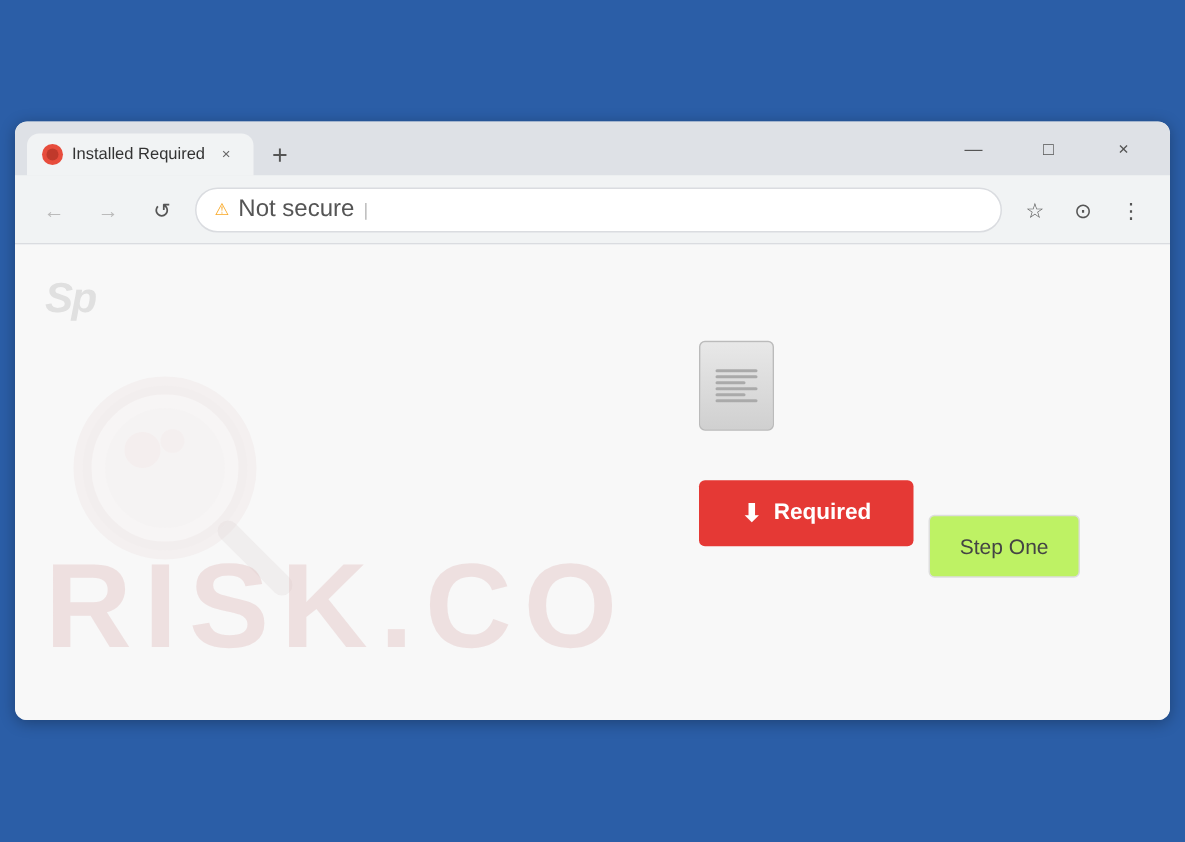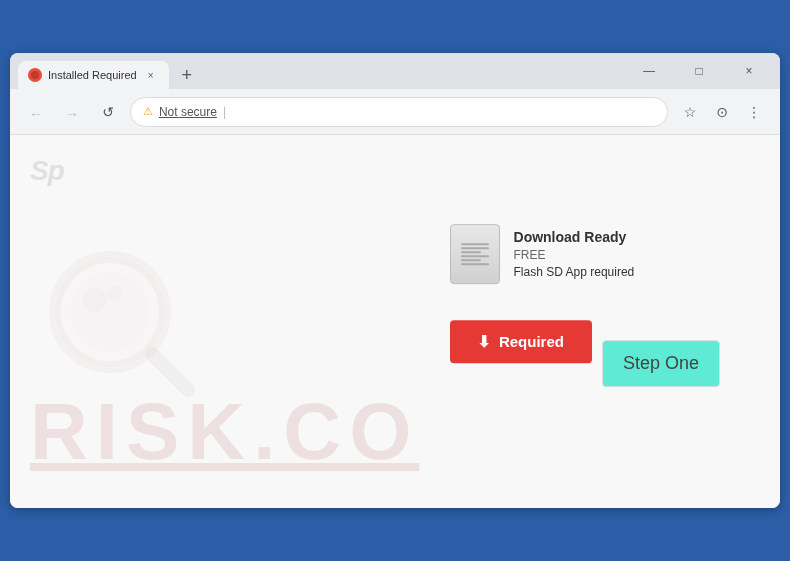--- a/index.html
+++ b/index.html
@@ -9,21 +9,21 @@
       background: #2b5ea7;
       display: flex;
       align-items: center;
       justify-content: center;
       font-family: 'Segoe UI', Arial, sans-serif;
       overflow: hidden;
     }
 
     .browser-window {
       width: 770px;
-      height: 455px;
+      height: 399px;
       background: #f1f3f4;
       border-radius: 8px;
       display: flex;
       flex-direction: column;
       overflow: hidden;
       box-shadow: 0 2px 10px rgba(0,0,0,0.3);
     }
 
     
     .title-bar {
@@ -169,23 +169,22 @@
       font-size: 13px;
       color: #444;
     }
 
     .security-icon {
       font-size: 11px;
       color: #f9a825;
     }
 
     .omnibox-text {
-      font-size: 12px;
+      font-size: 16px;
       color: #555;
-      text-decoration: underline;
     }
 
     .omnibox-separator {
       color: #bbb;
       font-size: 12px;
     }
 
     .address-actions {
       display: flex;
       gap: 4px;
@@ -249,21 +248,20 @@
     }
 
     .wm-risk {
       font-size: 80px;
       font-weight: 900;
       color: rgba(220,180,180,0.35);
       letter-spacing: 8px;
       position: absolute;
       bottom: 30px;
       left: 20px;
-      text-decoration: underline;
     }
 
     .magnifier-icon {
       position: absolute;
       left: 30px;
       top: 50%;
       transform: translateY(-50%);
       width: 160px;
       height: 160px;
       opacity: 0.2;
@@ -354,26 +352,26 @@
       padding: 12px 28px;
       font-size: 15px;
       font-weight: 600;
       cursor: pointer;
       display: flex;
       align-items: center;
       gap: 8px;
     }
 
     .btn-step {
-      background: #5eead4;
+      background: #bef264;
       color: #444;
       border: 1px solid #ddd;
       border-radius: 4px;
       padding: 12px 20px;
-      font-size: 18px;
+      font-size: 14px;
       cursor: pointer;
       margin-top: 44px;
     }
 
     .download-arrow {
       font-size: 16px;
     }
   </style>
 </head>
 <body>
@@ -433,25 +431,20 @@
         <div class="app-icon">
           <div class="icon-lines">
             <div class="icon-line"></div>
             <div class="icon-line"></div>
             <div class="icon-line icon-line-short"></div>
             <div class="icon-line"></div>
             <div class="icon-line icon-line-short"></div>
             <div class="icon-line"></div>
           </div>
         </div>
-        <div class="app-details">
-          <span class="app-name">Download Ready</span>
-          <span class="app-price">FREE</span>
-          <span class="app-req">Flash SD App required</span>
-        </div>
       </div>
 
       <div class="download-buttons">
         <button class="btn-download">
           <span class="download-arrow">⬇</span>
           <span>Required</span>
         </button>
         <button class="btn-step">
           <span>Step One</span>
         </button>

